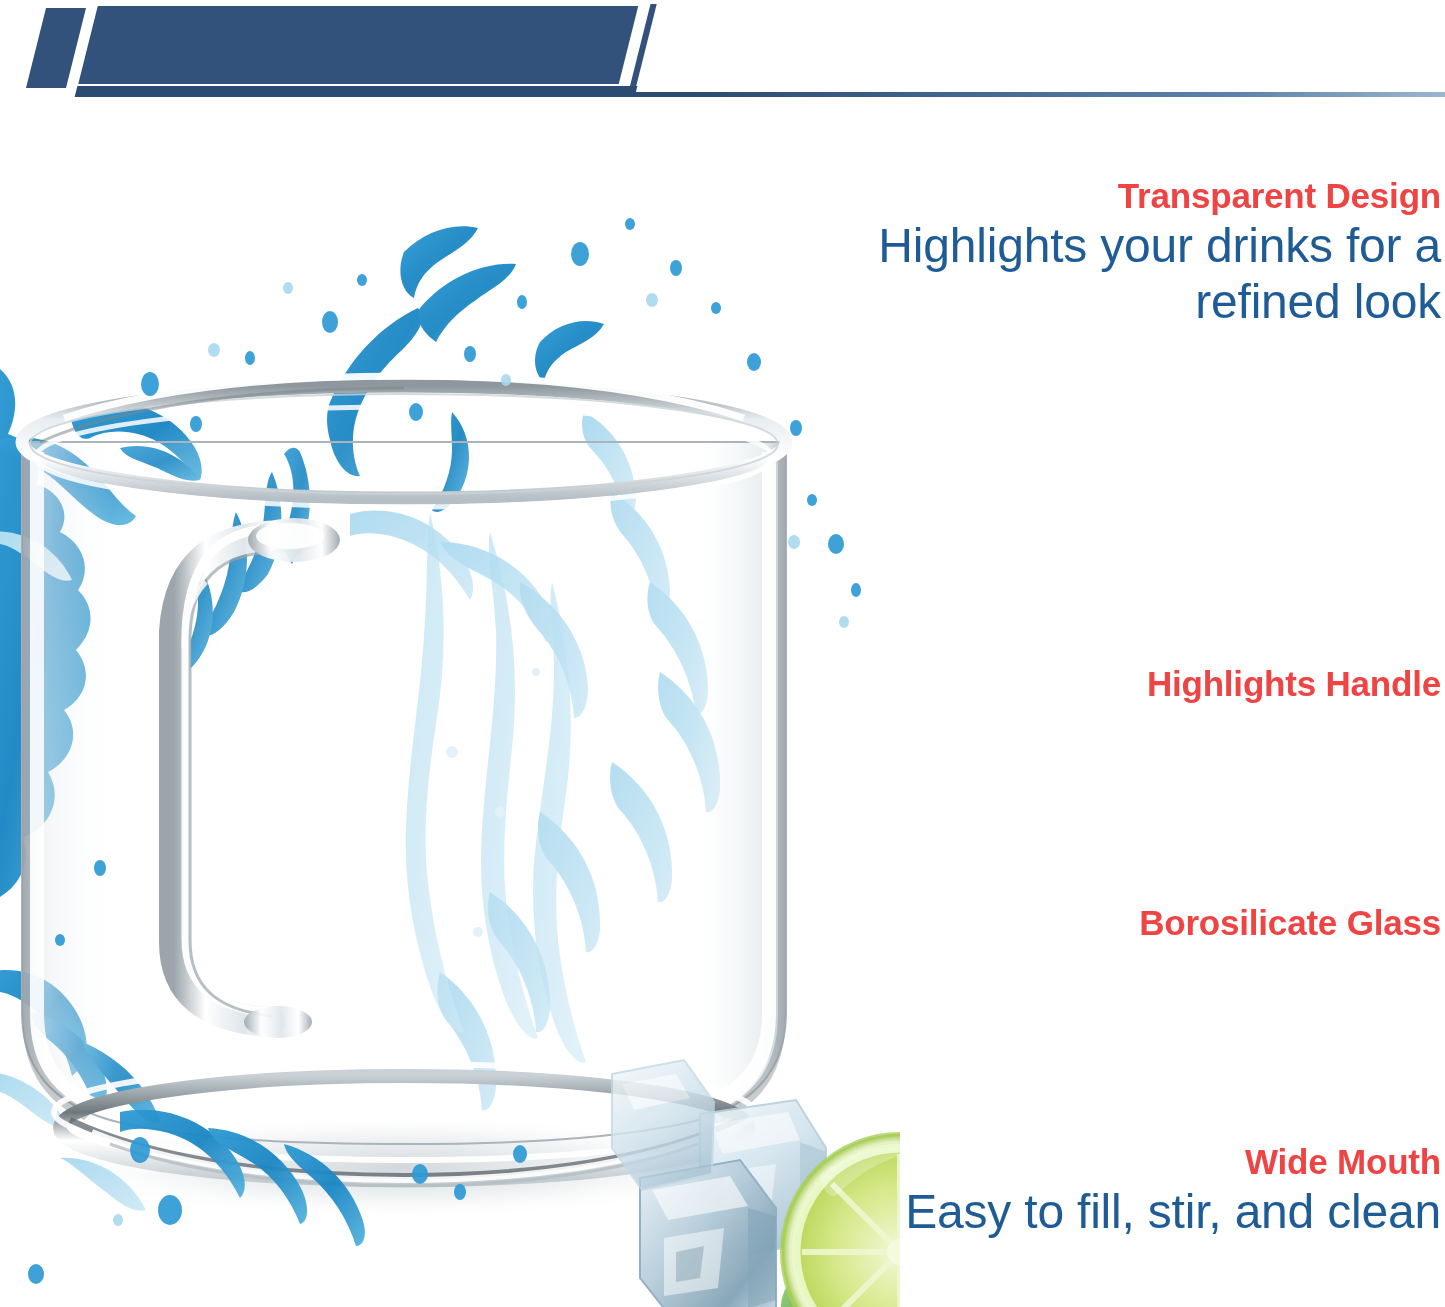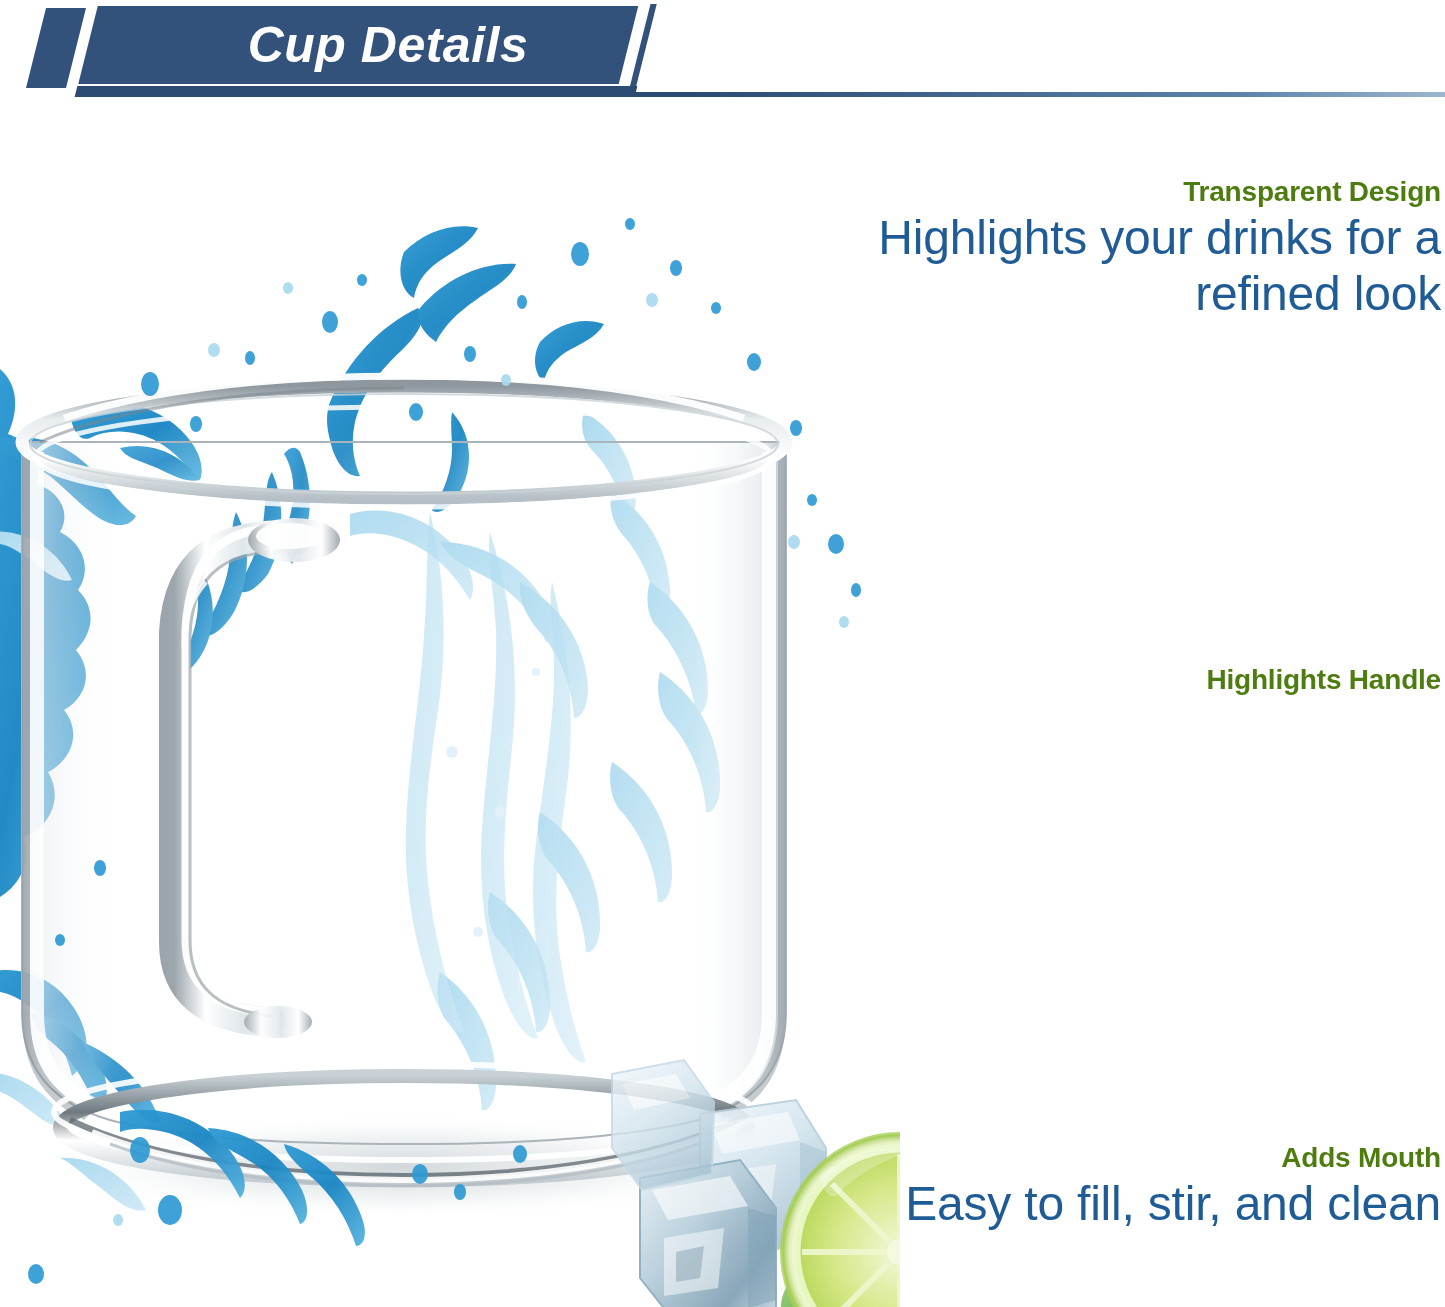--- a/index.html
+++ b/index.html
@@ -52,21 +52,21 @@
 
   
   .stage { position:absolute; left:0; top:112px; width:900px; height:1195px; }
   .stage svg { display:block; }
 
   
   .features { position:absolute; right:2px; top:176px; width:620px; }
   .feature { margin-bottom:46px; text-align:right; }
   .feature:last-child { margin-bottom:0; }
   .f-title {
-    color:#4d7c0f; font-size:28px; font-weight:bold;
+    color:#ef4444; font-size:35px; font-weight:bold;
     line-height:1.14; letter-spacing:-0.2px;
   }
   .f-desc {
     color:#1F5C96; font-size:48px; font-weight:normal;
     line-height:1.17; letter-spacing:-0.2px; margin-top:2px;
   }
   
   .halo .f-desc {
     text-shadow:
       0 0 6px #fff, 0 0 6px #fff, 0 0 5px #fff, 0 0 5px #fff,
@@ -86,21 +86,20 @@
 <body>
 
 <div class="banner-wrap">
   <div class="banner-accent"></div>
   <div class="banner-main"></div>
   <div class="banner-notch"></div>
   <div class="banner-tip"></div>
   <div class="banner-tipmask"></div>
   <div class="banner-underline"></div>
   <div class="banner-rule"></div>
-  <div class="banner-title">Cup Details</div>
 </div>
 
 <div class="stage">
 <svg width="900" height="1195" viewBox="0 0 900 1195" xmlns="http://www.w3.org/2000/svg">
   <defs>
     <linearGradient id="glassBody" x1="0" y1="0" x2="1" y2="0">
       <stop offset="0" stop-color="#b9c3c9" stop-opacity="0.95"></stop>
       <stop offset="0.03" stop-color="#e9eef1" stop-opacity="0.55"></stop>
       <stop offset="0.12" stop-color="#ffffff" stop-opacity="0.10"></stop>
       <stop offset="0.50" stop-color="#ffffff" stop-opacity="0.04"></stop>
@@ -386,20 +385,21 @@
   </div>
 
   <div class="feature" id="feature-1">
   </div>
 
   <div class="feature" id="feature-2">
     <div class="f-title">Highlights Handle</div>
   </div>
 
   <div class="feature" id="feature-3">
+    <div class="f-title">Borosilicate Glass</div>
   </div>
 
   <div class="feature halo" id="feature-4">
-    <div class="f-title">Adds Mouth</div>
+    <div class="f-title">Wide Mouth</div>
     <div class="f-desc">Easy to fill, stir, and clean</div>
   </div>
 
 </div>
 
 </body></html>

